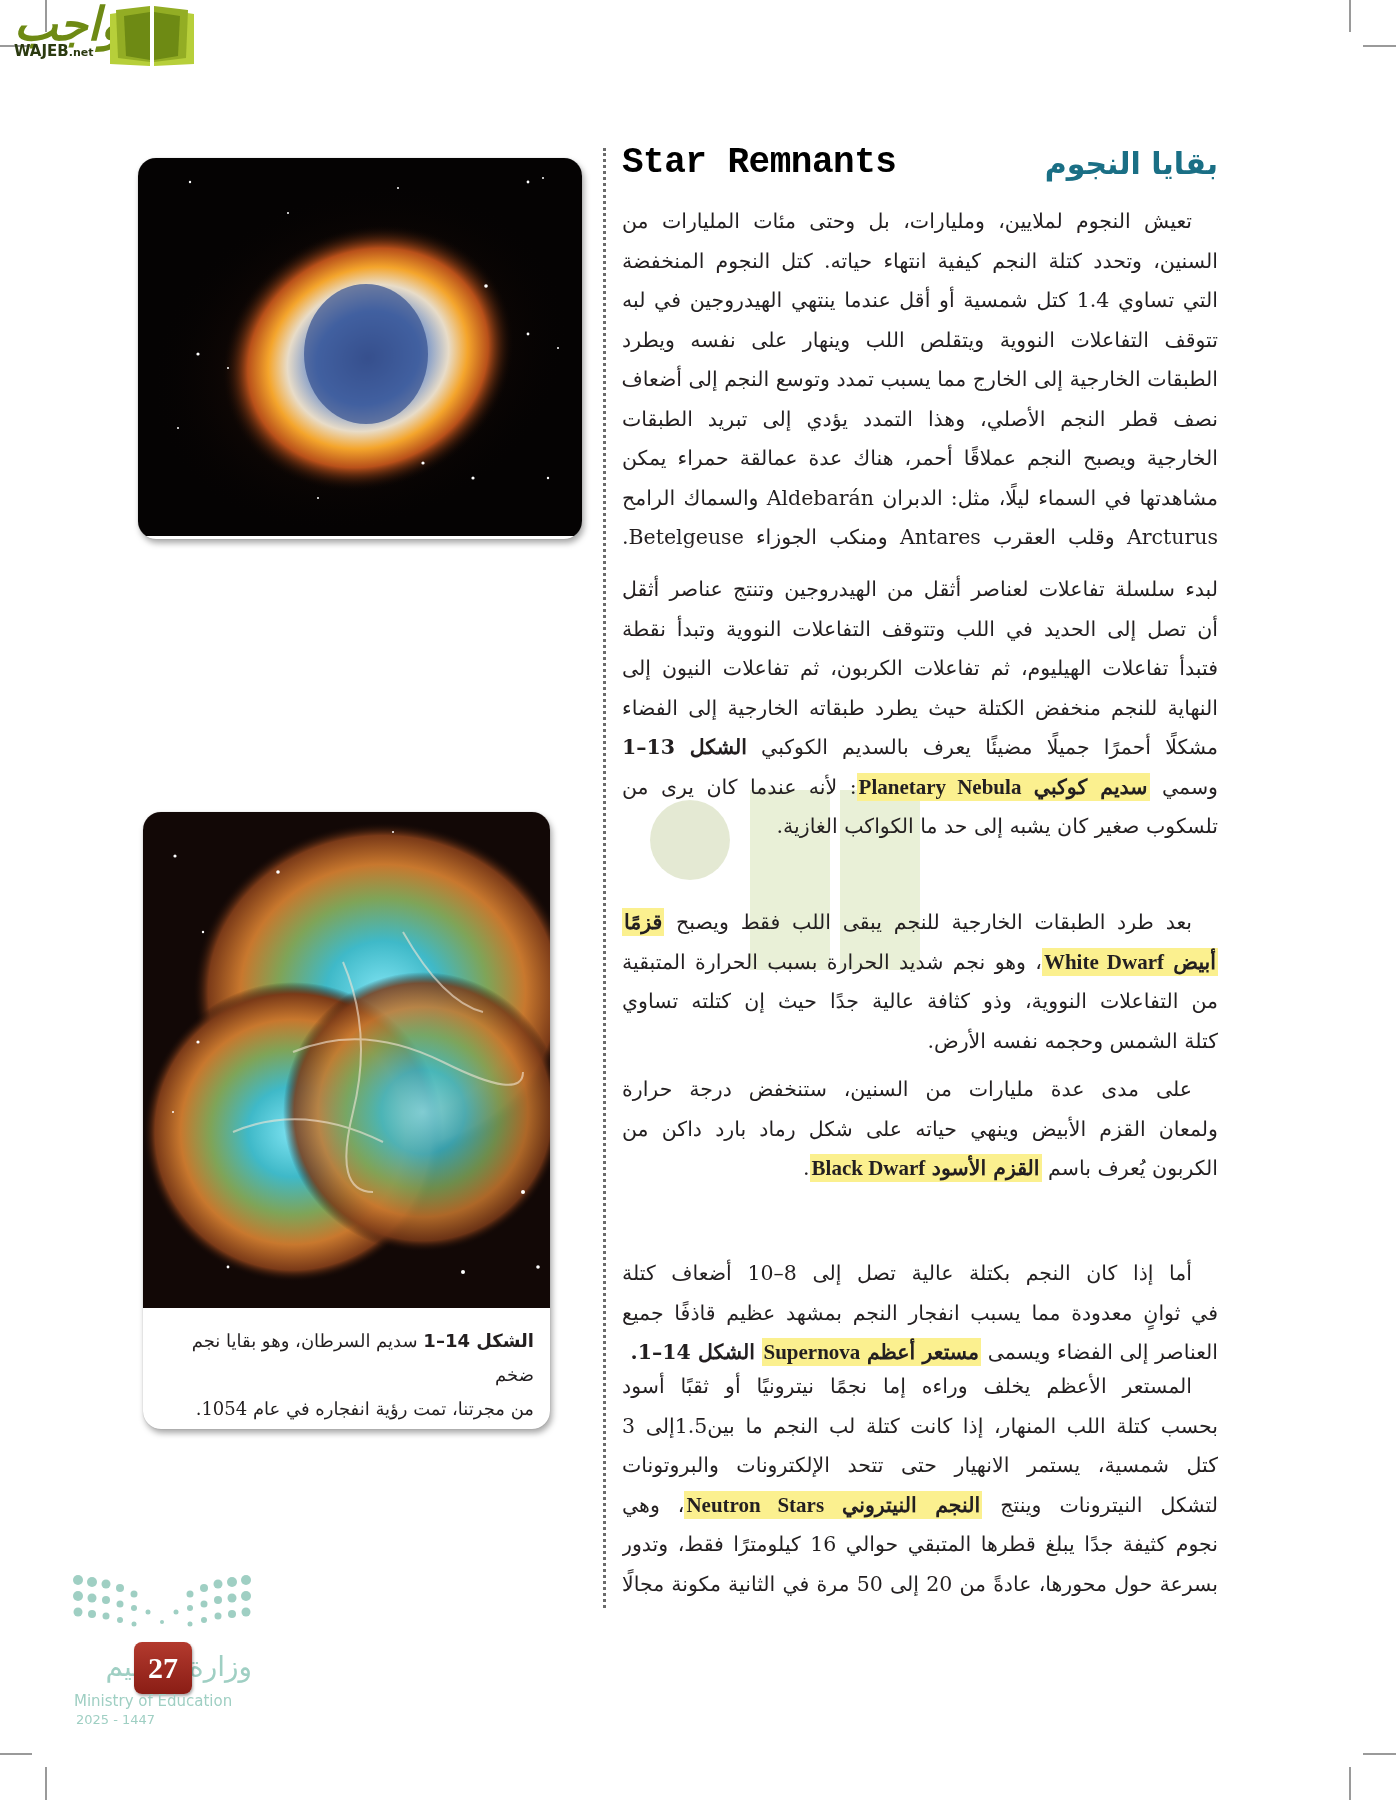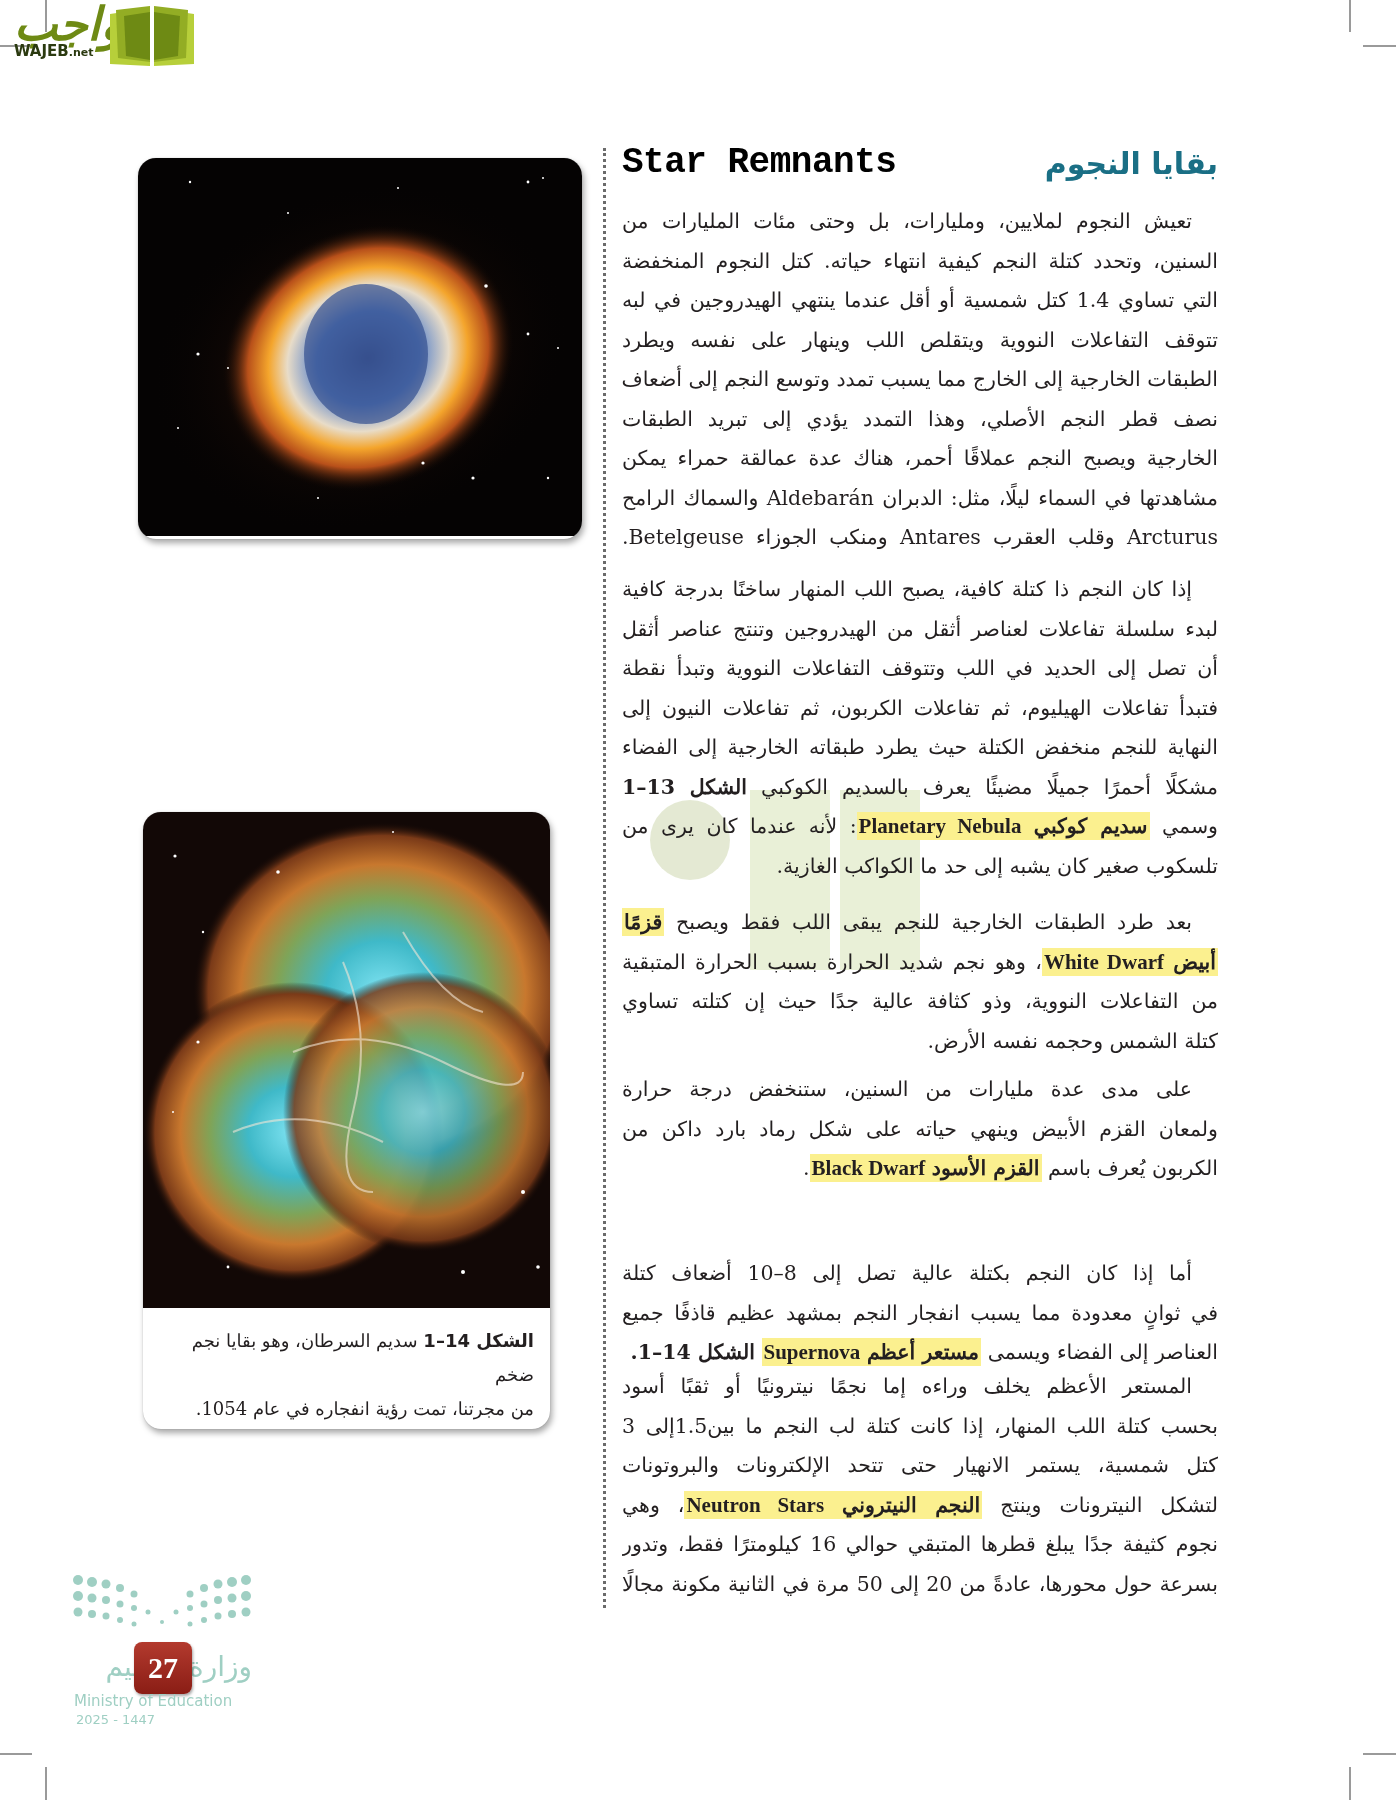--- a/index.html
+++ b/index.html
@@ -199,21 +199,20 @@
   <span class="line">التي تساوي 1.4 كتل شمسية أو أقل عندما ينتهي الهيدروجين في لبه</span>
   <span class="line">تتوقف التفاعلات النووية ويتقلص اللب وينهار على نفسه ويطرد</span>
   <span class="line">الطبقات الخارجية إلى الخارج مما يسبب تمدد وتوسع النجم إلى أضعاف</span>
   <span class="line">نصف قطر النجم الأصلي، وهذا التمدد يؤدي إلى تبريد الطبقات</span>
   <span class="line">الخارجية ويصبح النجم عملاقًا أحمر، هناك عدة عمالقة حمراء يمكن</span>
   <span class="line">مشاهدتها في السماء ليلًا، مثل: الدبران Aldebarán والسماك الرامح</span>
   <span class="line">Arcturus وقلب العقرب Antares ومنكب الجوزاء Betelgeuse.</span>
 </div>
 
 <div class="body-col" style="top:570px;">
-  <span class="line" style="padding-right:26px;">إذا كان النجم ذا كتلة كافية، يصبح اللب المنهار ساخنًا بدرجة كافية</span>
   <span class="line">لبدء سلسلة تفاعلات لعناصر أثقل من الهيدروجين وتنتج عناصر أثقل</span>
   <span class="line">أن تصل إلى الحديد في اللب وتتوقف التفاعلات النووية وتبدأ نقطة</span>
   <span class="line">فتبدأ تفاعلات الهيليوم، ثم تفاعلات الكربون، ثم تفاعلات النيون إلى</span>
   <span class="line">النهاية للنجم منخفض الكتلة حيث يطرد طبقاته الخارجية إلى الفضاء</span>
   <span class="line">
     <span>مشكلًا أحمرًا جميلًا مضيئًا يعرف بالسديم الكوكبي</span>
     <b>الشكل 13–1</b>
   </span>
   <span class="line">
     <span>وسمي</span>

